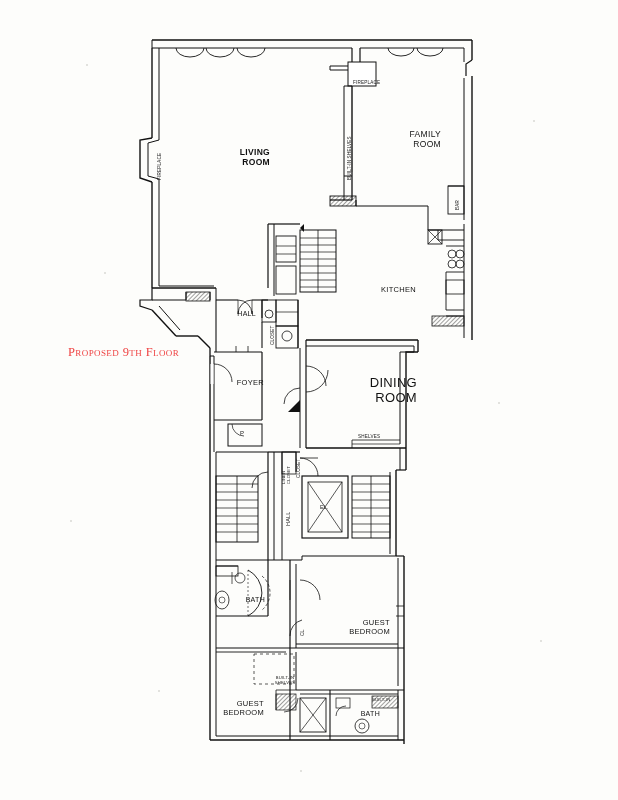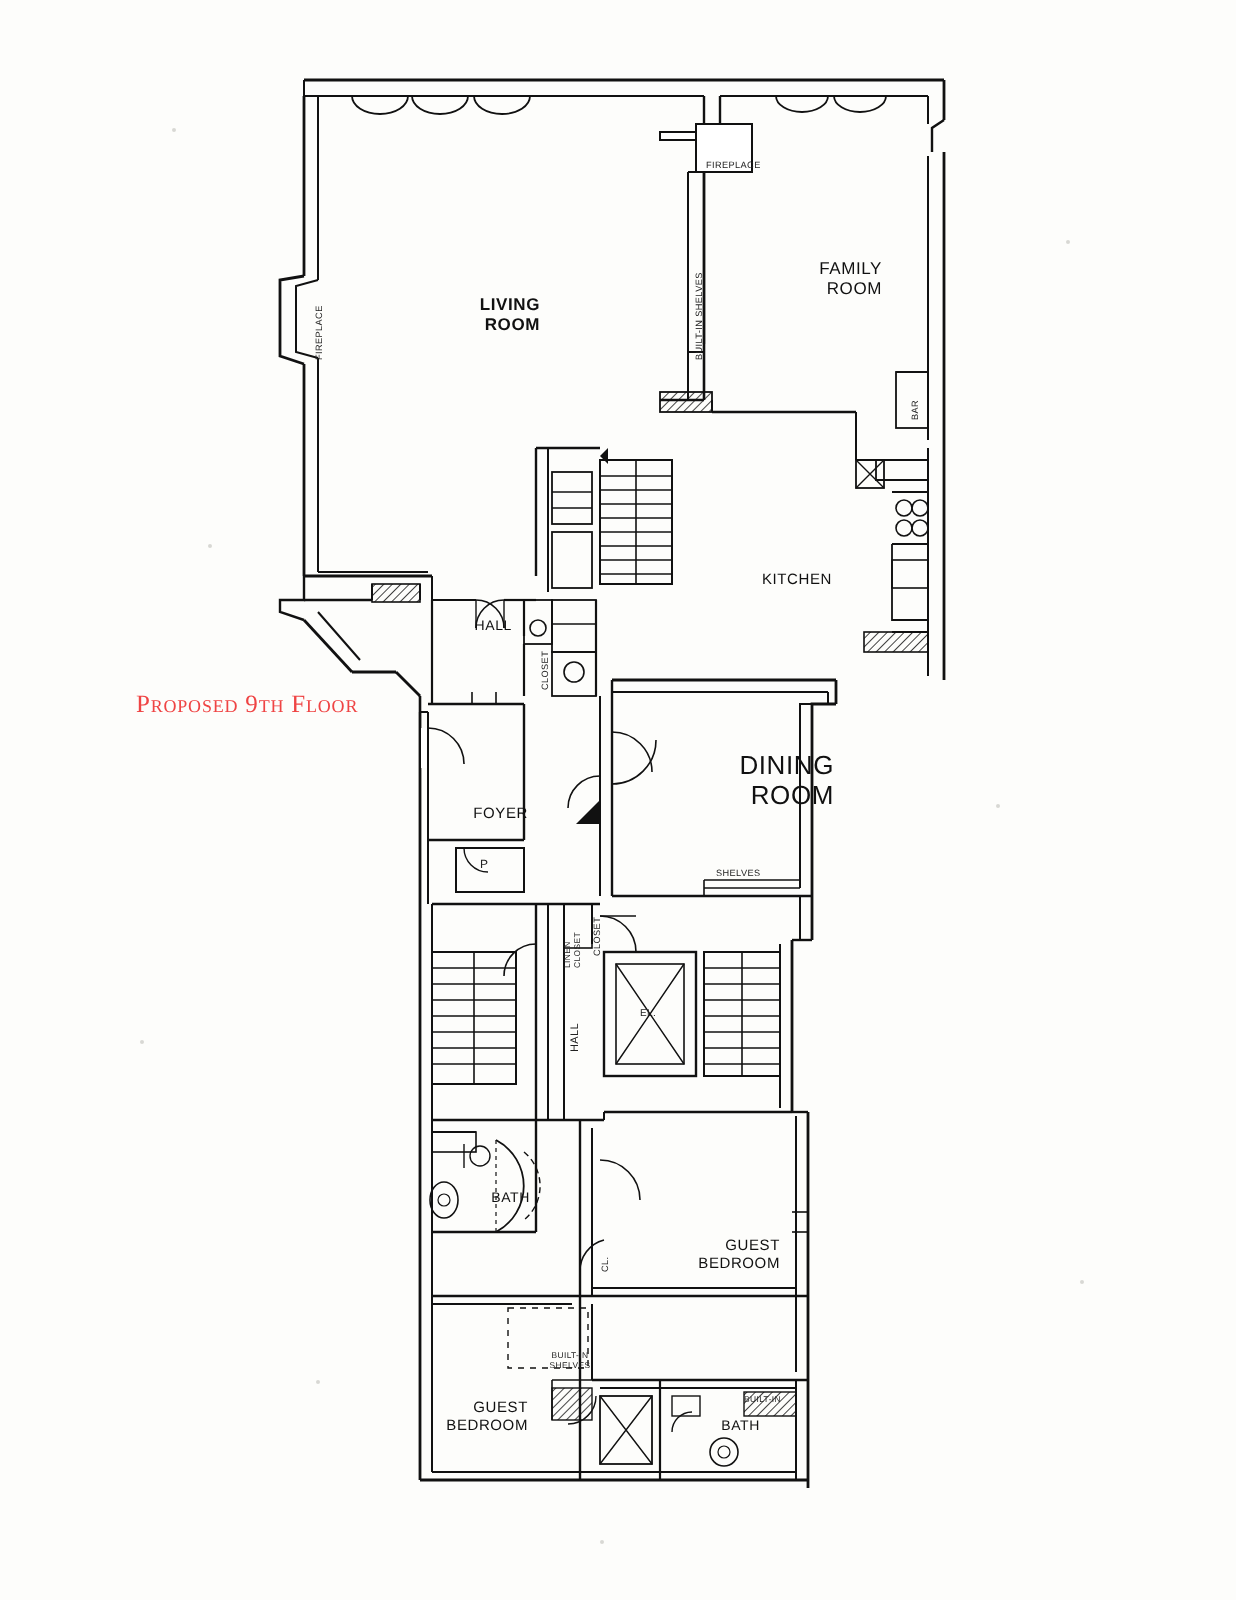--- a/index.html
+++ b/index.html
@@ -354,21 +354,21 @@
   </svg>
 
   <div id="caption">Proposed 9th Floor</div>
 
   <div class="room-label" style="left:200px; top:148px; width:70px; font-size:8.5px;font-weight:bold;">LIVING
 ROOM</div>
   <div class="room-label" style="left:377px; top:130px; width:64px; font-size:8.5px;">FAMILY
 ROOM</div>
   <div class="room-label" style="left:360px; top:268px; width:56px; font-size:7.5px;margin-top:18px;">KITCHEN</div>
   <div class="room-label" style="left:222px; top:310px; width:34px; font-size:7px;">HALL</div>
-  <div class="room-label" style="left:224px; top:379px; width:40px; font-size:7.5px;margin-top:24px;">FOYER</div>
+  <div class="room-label" style="left:224px; top:379px; width:40px; font-size:7.5px;">FOYER</div>
   <div class="room-label" style="left:345px; top:376px; width:72px; font-size:13px;">DINING ROOM</div>
   <div class="room-label" style="left:233px; top:596px; width:32px; font-size:7px;">BATH</div>
   <div class="room-label" style="left:334px; top:619px; width:56px; font-size:7.5px;">GUEST
 BEDROOM</div>
   <div class="room-label" style="left:208px; top:700px; width:56px; font-size:7.5px;">GUEST
 BEDROOM</div>
   <div class="room-label" style="left:348px; top:710px; width:32px; font-size:7px;">BATH</div>
 
   <div class="tiny rot90" style="left:157px; top:180px; font-size:4.6px;">FIREPLACE</div>
   <div class="tiny" style="left:353px; top:80px; font-size:4.6px;">FIREPLACE</div>

